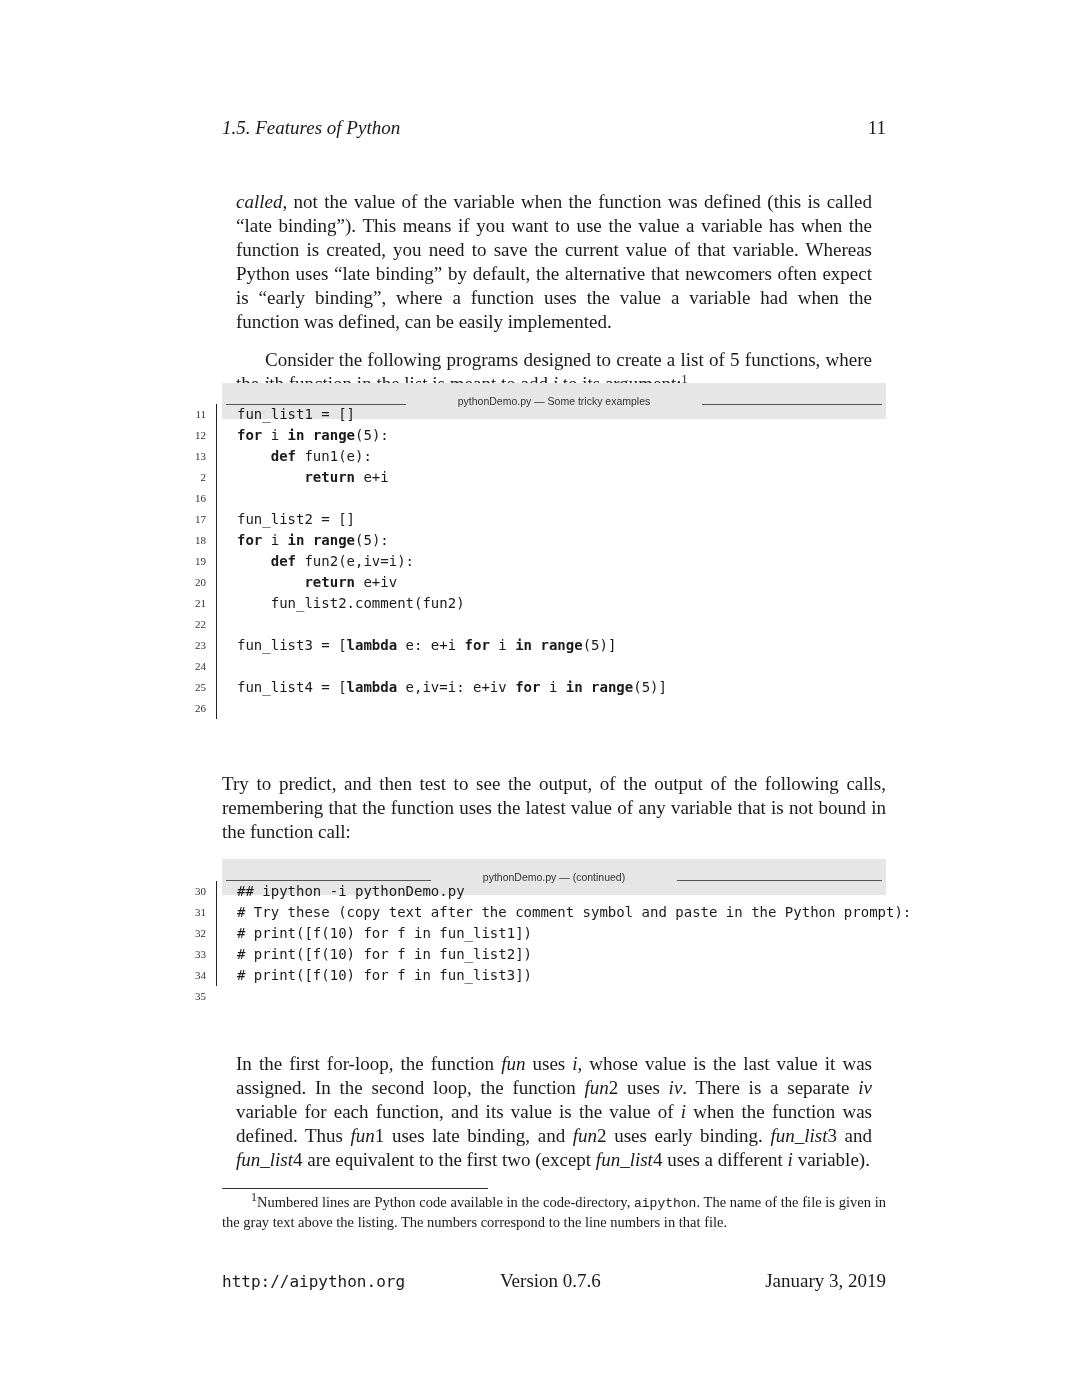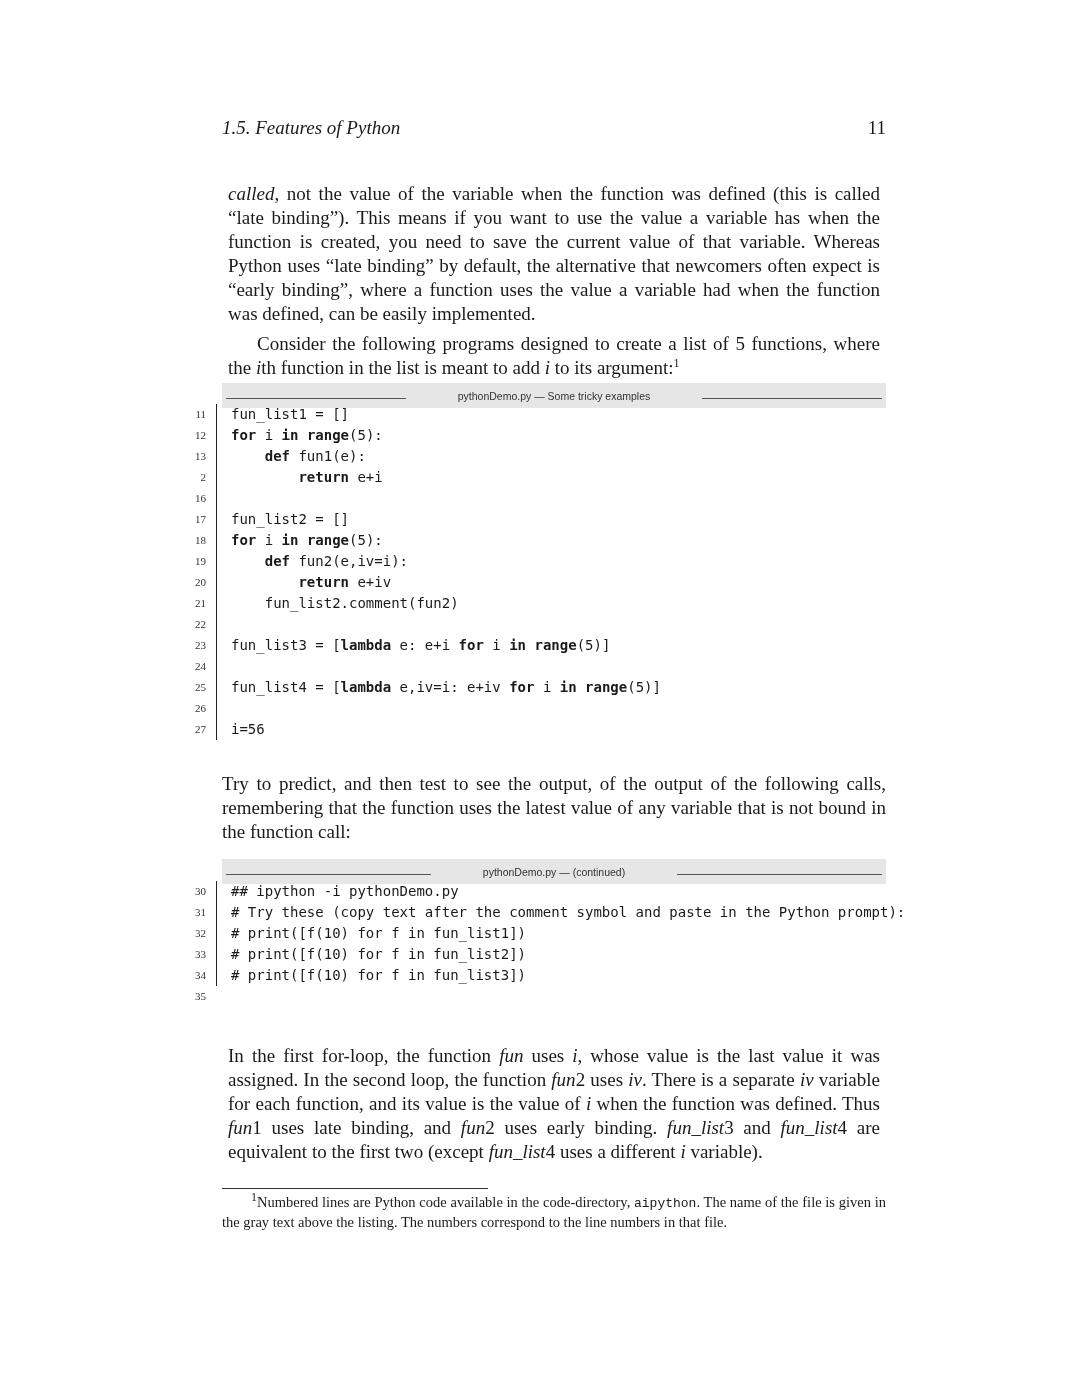--- a/index.html
+++ b/index.html
@@ -3,33 +3,33 @@
 <meta charset="utf-8">
 <style>
   html, body { margin:0; padding:0; background:#ffffff; }
   body { width:1080px; height:1397px; position:relative; overflow:hidden; color:#1a1a1a;
          font-family:"Liberation Serif","DejaVu Serif",serif; }
   .page { position:absolute; left:0; top:0; width:1080px; height:1397px; }
   .header { position:absolute; left:222px; top:117px; width:664px; font-size:19px; }
   .header .sec { font-style:italic; }
   .header .pnum { position:absolute; right:0; top:0; }
   .para { position:absolute; left:222px; width:664px; font-size:19px; line-height:24px; text-align:justify; }
-  .para p { margin:6px; }
+  .para p { margin:14px; }
   .para .indent { text-indent:29px; }
   .it { font-style:italic; }
   sup { font-size:12px; line-height:0; }
-  .listing-bar { position:absolute; left:222px; width:664px; height:25px; background:#e6e6e6;
+  .listing-bar { position:absolute; left:222px; width:664px; height:36px; background:#e6e6e6;
                  display:flex; align-items:center; justify-content:center;
                  font-family:"Liberation Sans","DejaVu Sans",sans-serif; font-size:10.5px; color:#333;gap:48px; }
   .listing-bar .rule { flex:1; height:1px; background:#555; margin:0 4px; position:relative; top:3px; }
   .code { position:absolute; left:190px; font-family:"DejaVu Sans Mono","Liberation Mono",monospace;
           font-size:14px; }
   .code .line { height:21px; line-height:21px; display:flex; white-space:pre; }
   .code .ln { width:16px; text-align:right; font-family:"Liberation Serif",serif; font-size:11px; color:#333; padding-right:10px; }
-  .code .txt { border-left:1.5px solid #222; padding-left:14px; }
+  .code .txt { border-left:1.5px solid #222; padding-left:20px; }
   .code .kw { font-weight:bold; }
   .footnote-rule { position:absolute; left:222px; top:1188px; width:266px; height:1px; background:#333; }
   .footnote { position:absolute; left:222px; top:1193px; width:664px; font-size:14.5px; line-height:19px; text-align:justify; }
   .footnote .tt { font-family:"Liberation Mono",monospace; font-size:13px; }
   .footer { position:absolute; left:222px; top:1270px; width:664px; font-size:19px; height:24px; }
   .footer .url { position:absolute; left:0; font-family:"DejaVu Sans Mono","Liberation Mono",monospace; font-size:16px; top:2px; }
   .footer .ver { position:absolute; left:278px; }
   .footer .date { position:absolute; right:0; }
 </style>
 </head>
@@ -61,21 +61,20 @@
       <div class="line"><span class="ln">17</span><span class="txt">fun_list2 = []</span></div>
       <div class="line"><span class="ln">18</span><span class="txt"><span class="kw">for</span> i <span class="kw">in</span> <span class="kw">range</span>(5):</span></div>
       <div class="line"><span class="ln">19</span><span class="txt">    <span class="kw">def</span> fun2(e,iv=i):</span></div>
       <div class="line"><span class="ln">20</span><span class="txt">        <span class="kw">return</span> e+iv</span></div>
       <div class="line"><span class="ln">21</span><span class="txt">    fun_list2.comment(fun2)</span></div>
       <div class="line"><span class="ln">22</span><span class="txt"> </span></div>
       <div class="line"><span class="ln">23</span><span class="txt">fun_list3 = [<span class="kw">lambda</span> e: e+i <span class="kw">for</span> i <span class="kw">in</span> <span class="kw">range</span>(5)]</span></div>
       <div class="line"><span class="ln">24</span><span class="txt"> </span></div>
       <div class="line"><span class="ln">25</span><span class="txt">fun_list4 = [<span class="kw">lambda</span> e,iv=i: e+iv <span class="kw">for</span> i <span class="kw">in</span> <span class="kw">range</span>(5)]</span></div>
       <div class="line"><span class="ln">26</span><span class="txt"> </span></div>
-      <div class="line"><span class="ln">27</span><span class="txt">i=56</span></div>
     </div>
 
   <div class="para" style="top:772px;">Try to predict, and then test to see the output, of the output of the following calls, remembering that the function uses the latest value of any variable that is not bound in the function call:</div>
 
   <div class="listing-bar" style="top:859px;">
     <span class="rule"></span>
       <span>pythonDemo.py — (continued)</span>
       <span class="rule"></span>
   </div>
   <div class="code" style="top:881px;" id="code2">
@@ -89,13 +88,18 @@
 
   <div class="para" style="top:1038px;">
     <p><span>In the first for-loop, the function </span><span class="it">fun</span><span> uses </span><span class="it">i</span><span>, whose value is the last value it was assigned. In the second loop, the function </span><span class="it">fun</span><span>2 uses </span><span class="it">iv</span><span>. There is a separate </span><span class="it">iv</span><span> variable for each function, and its value is the value of </span><span class="it">i</span><span> when the function was defined. Thus </span><span class="it">fun</span><span>1 uses late binding, and </span><span class="it">fun</span><span>2 uses early binding. </span><span class="it">fun_list</span><span>3 and </span><span class="it">fun_list</span><span>4 are equivalent to the first two (except </span><span class="it">fun_list</span><span>4 uses a different </span><span class="it">i</span><span> variable).</span></p>
   </div>
 
   <div class="footnote-rule"></div>
   <div class="footnote">
     <span style="display:inline-block;width:29px;"></span><sup>1</sup><span>Numbered lines are Python code available in the code-directory, </span><span class="tt">aipython</span><span>. The name of the file is given in the gray text above the listing. The numbers correspond to the line numbers in that file.</span>
   </div>
 
+  <div class="footer">
+    <span class="url">http://aipython.org</span>
+    <span class="ver">Version 0.7.6</span>
+    <span class="date">January 3, 2019</span>
+  </div>
 </div>
 
 </body></html>

